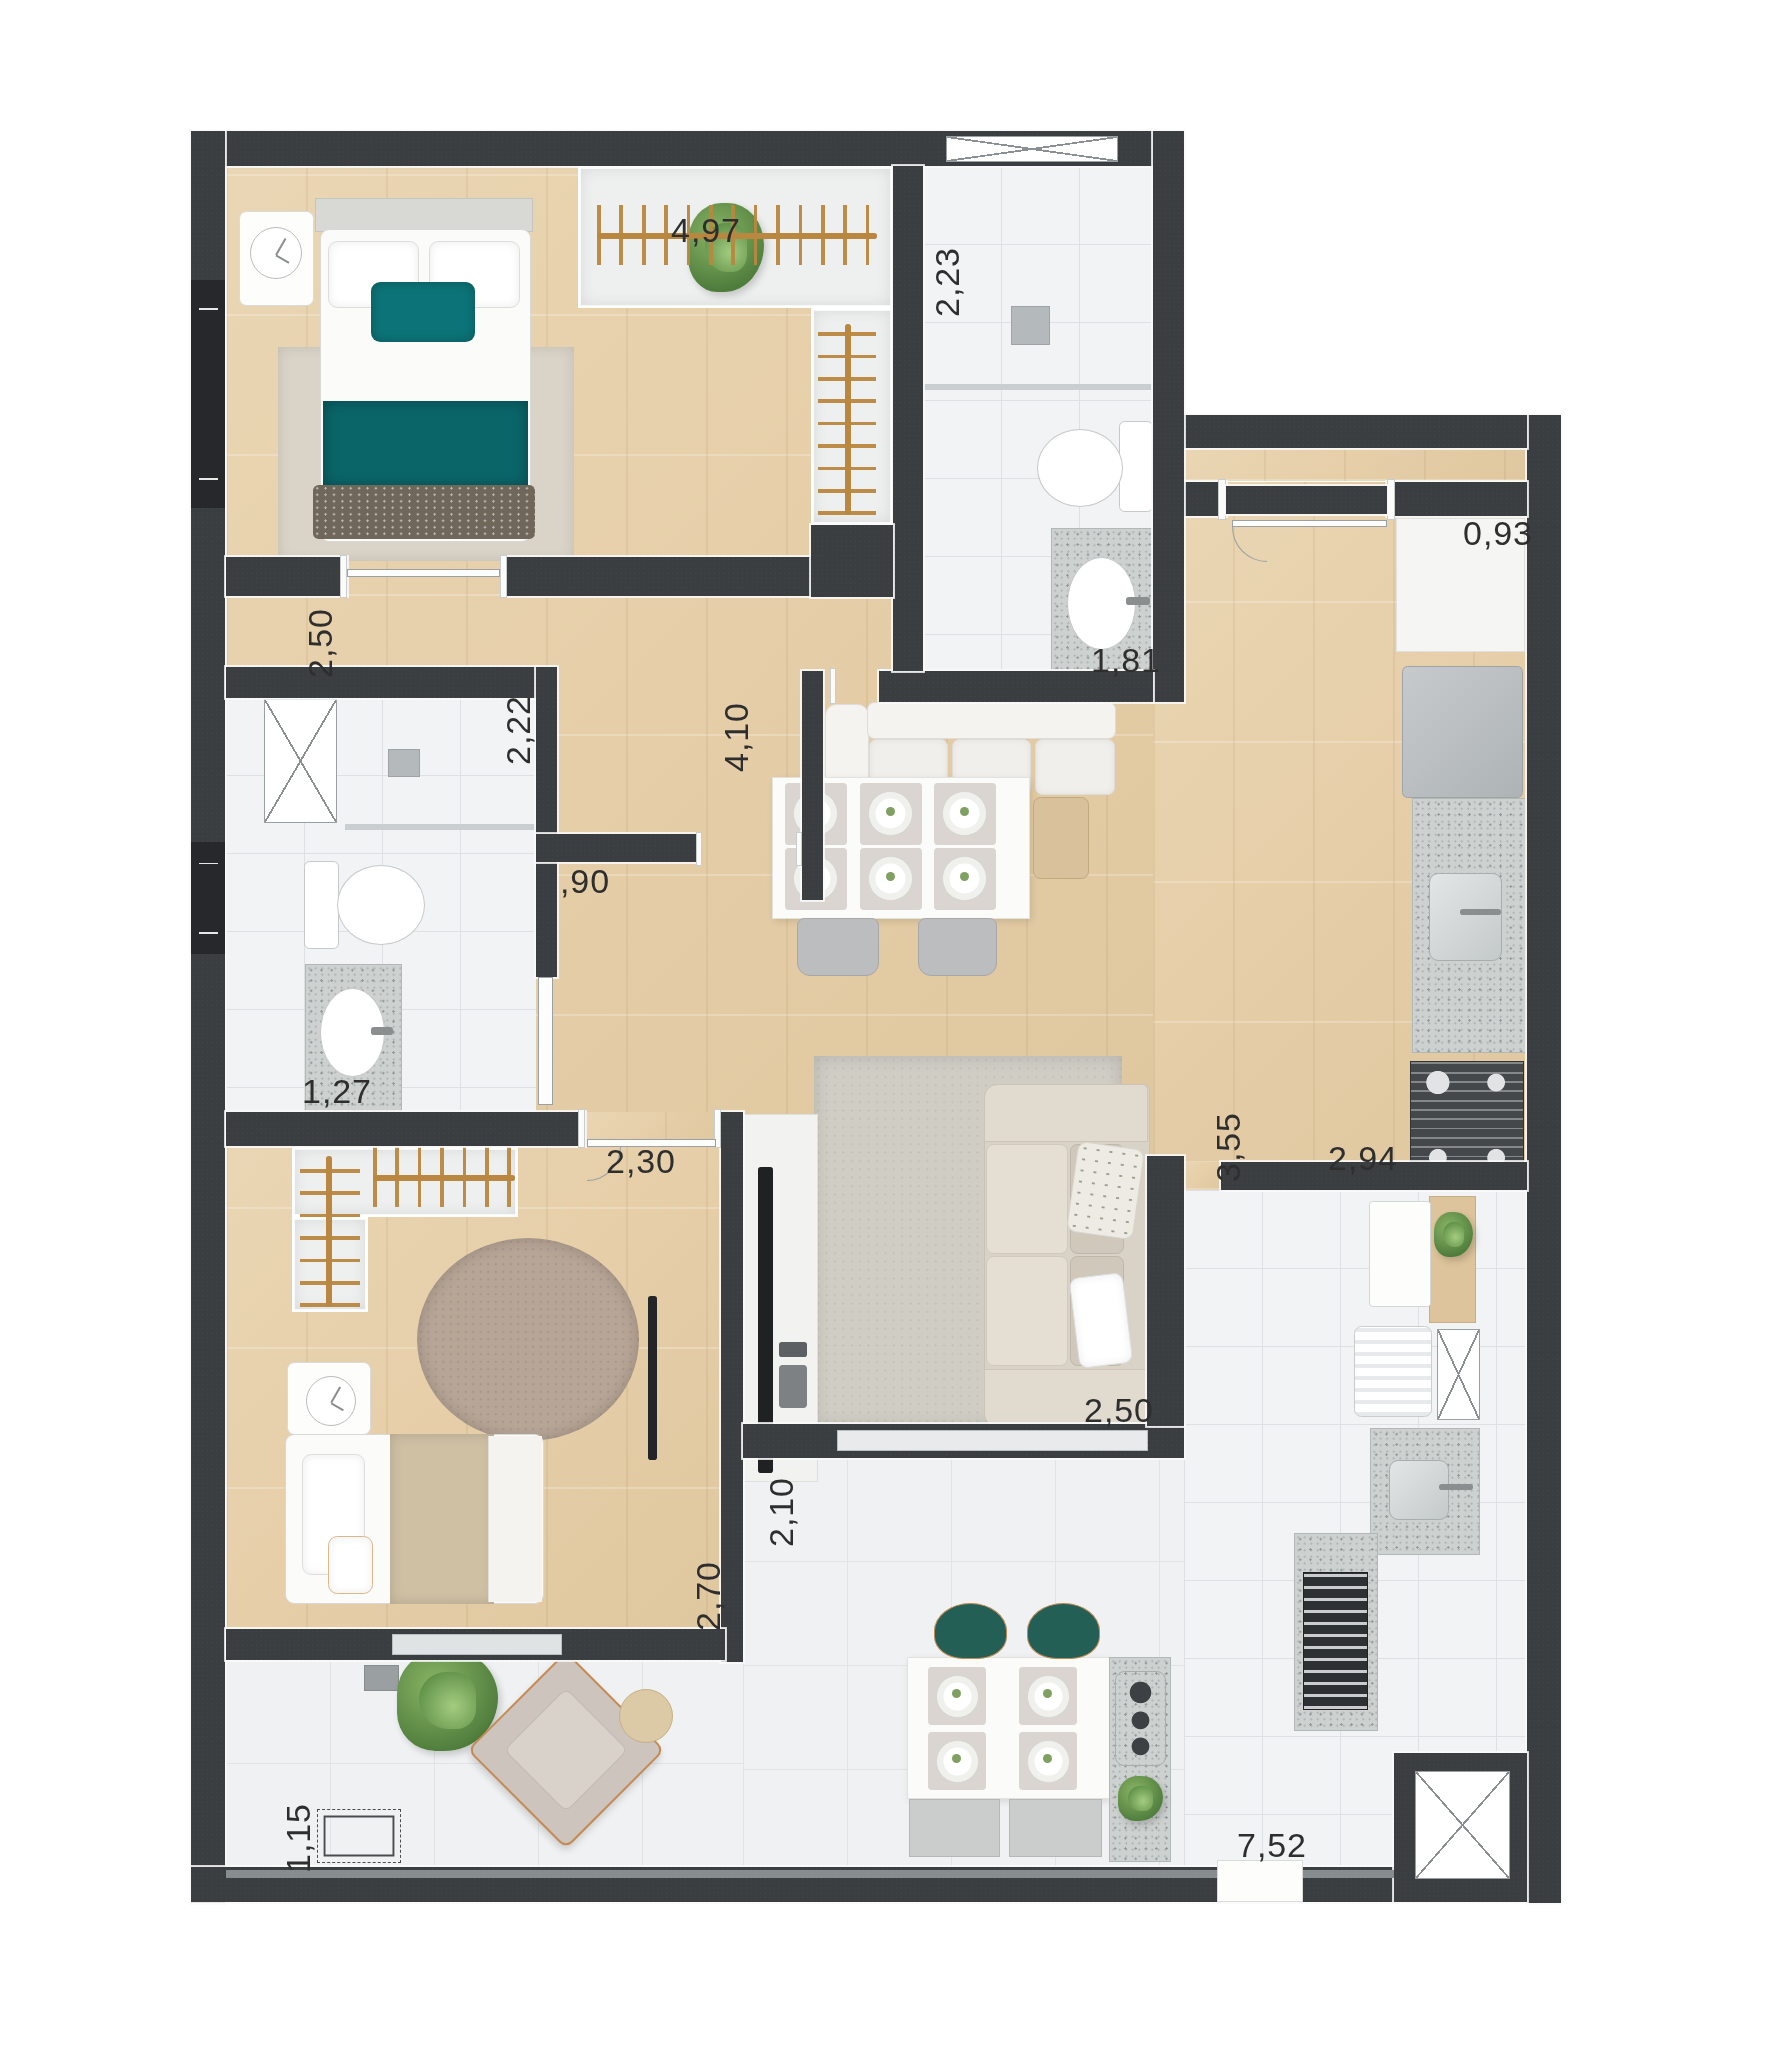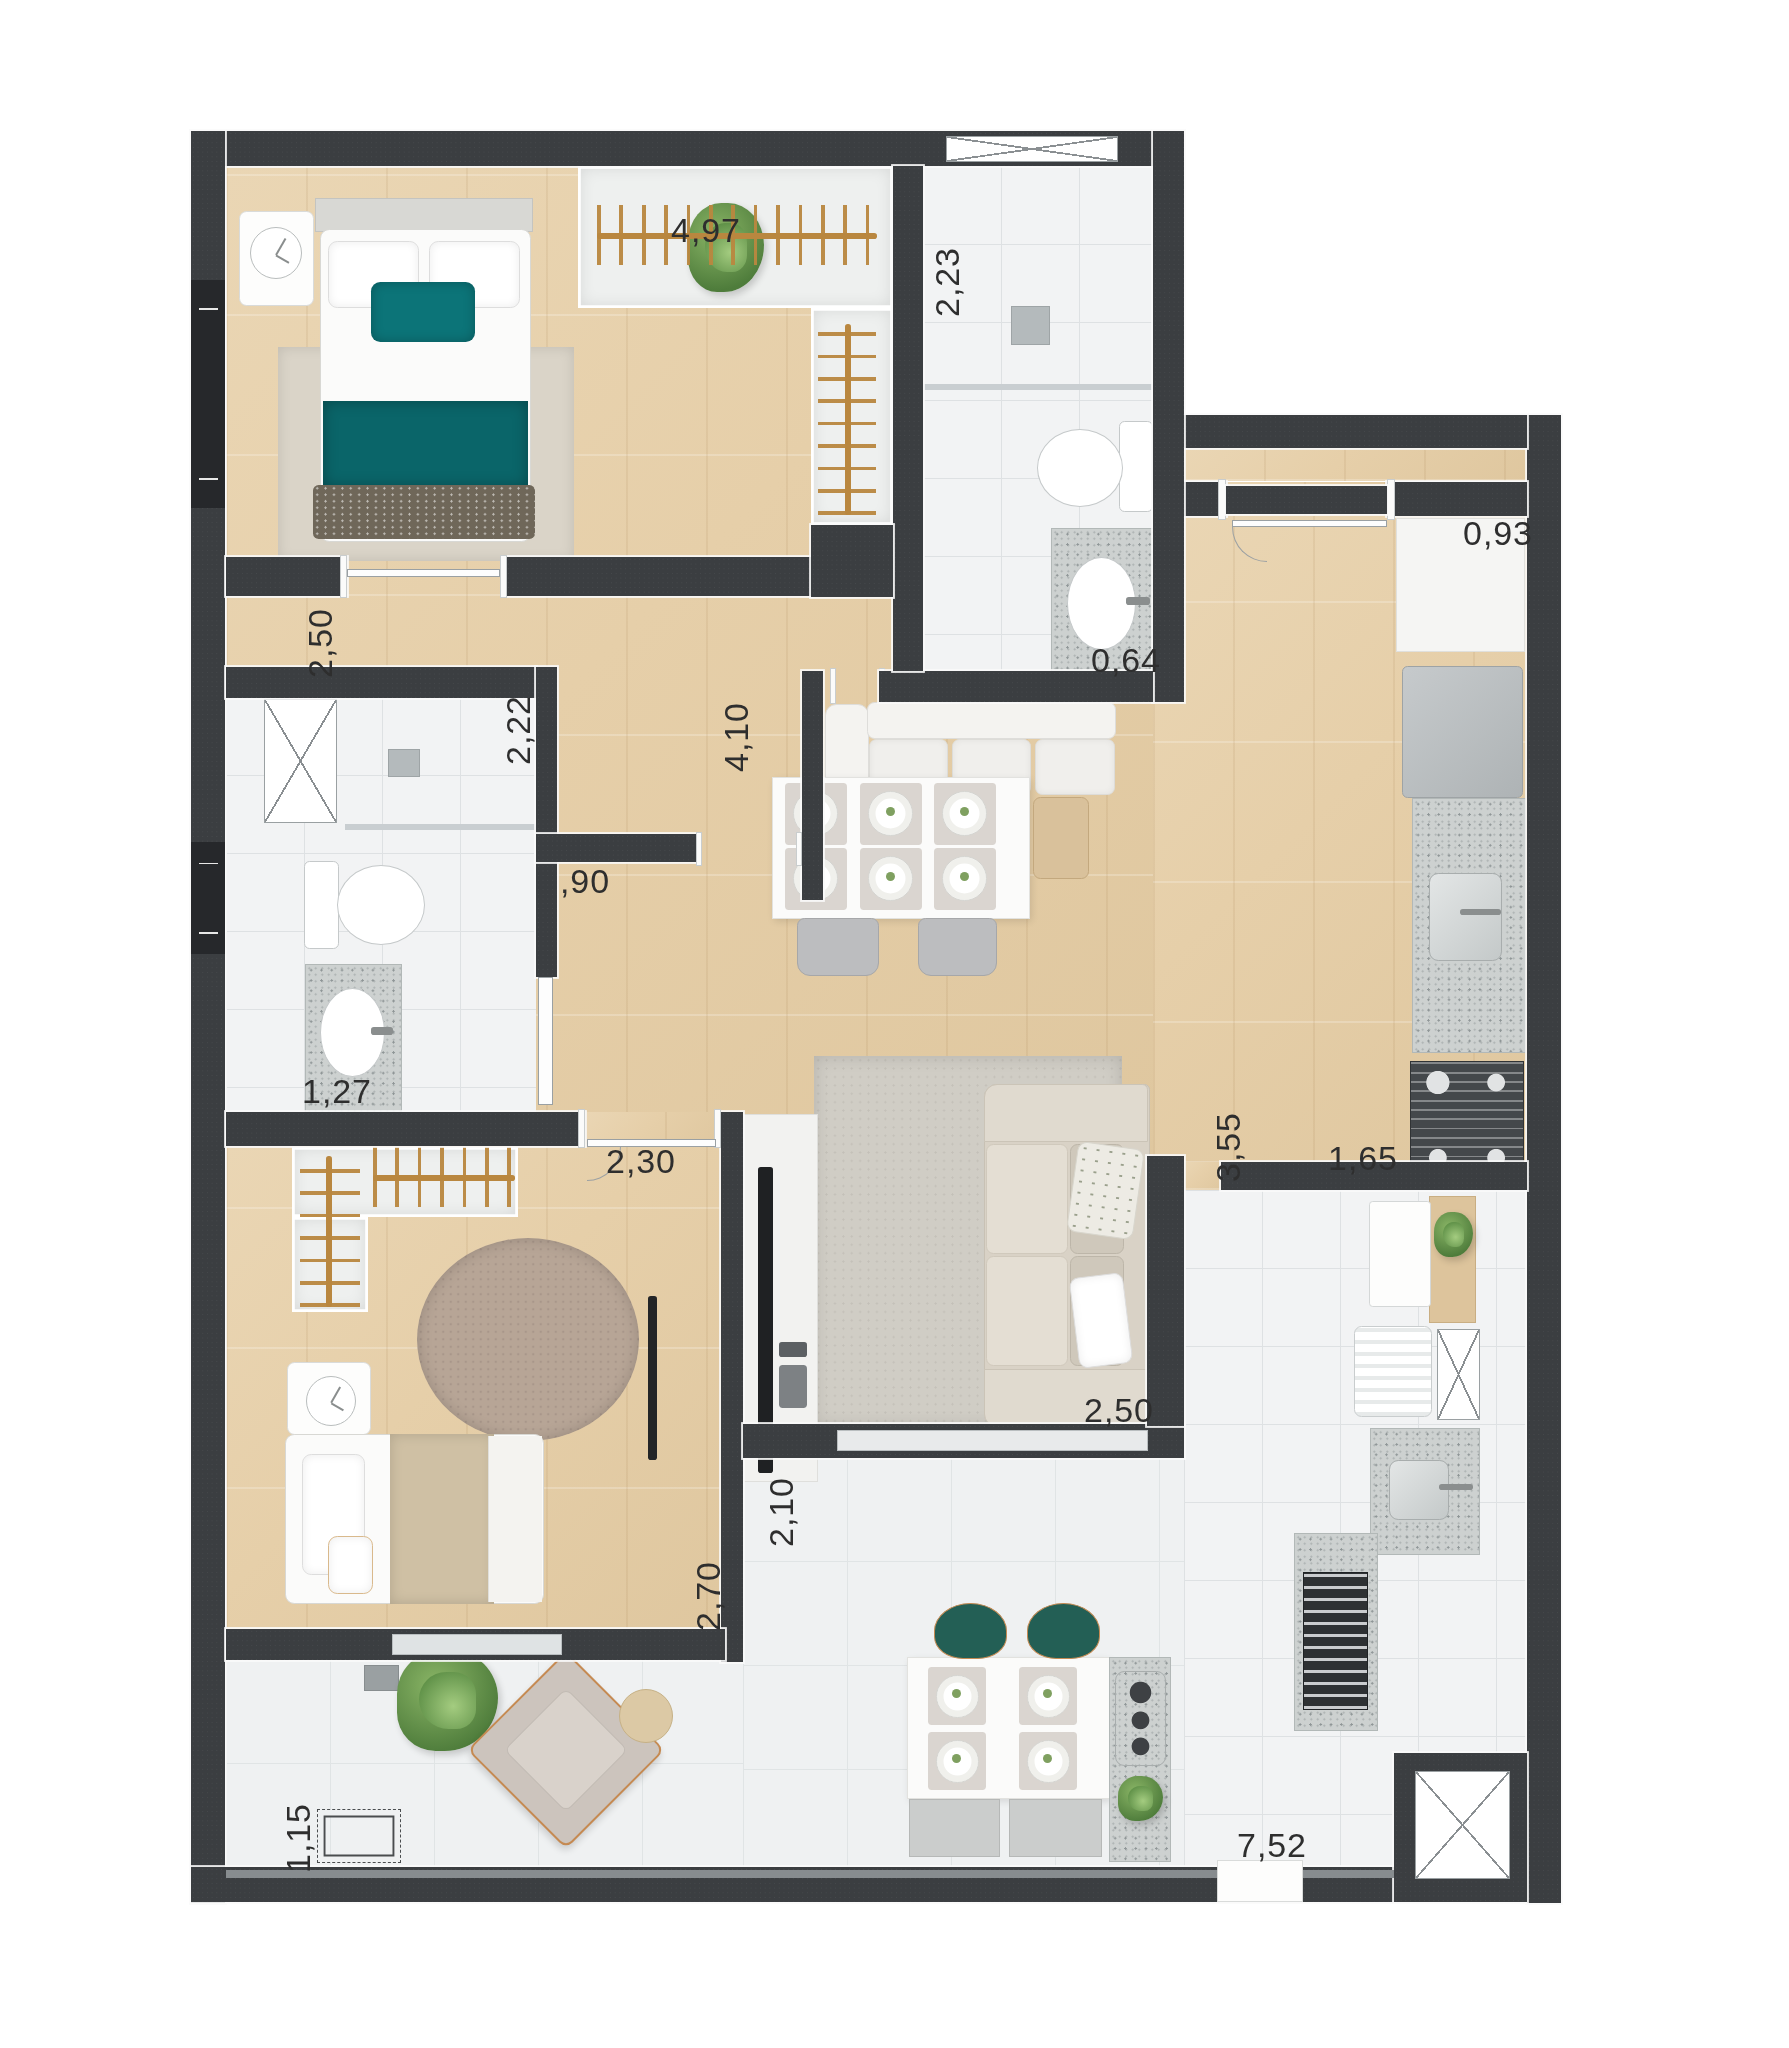--- a/index.html
+++ b/index.html
@@ -289,29 +289,29 @@
   <div class="wall" style="left:1226px;top:486px;width:161px;height:28px"></div>
   <div class="leaf" style="left:1232px;top:520px;width:155px;height:6.5px"></div>
   <div class="arc" style="left:1232px;top:527px;width:35px;height:35px;transform:scaleY(-1)"></div>
   <div class="xbox" style="left:1415px;top:1771px;width:95px;height:108px"></div>
   <div style="left:1217px;top:1860px;width:86px;height:42px;background:#fdfdfc;border:0.9px solid #d9dbda"></div>
   <div style="left:317px;top:1809px;width:84px;height:54px;border:1.9px dashed #4a4d4f;background:transparent;box-shadow:inset 0 0 0 5.6px #eff1f2,inset 0 0 0 7.5px #4a4d4f"></div>
 
   <div class="dim" style="left:706px;top:230px">4,97</div>
   <div class="dim v" style="left:947px;top:282px">2,23</div>
   <div class="dim v" style="left:320px;top:643px">2,50</div>
-  <div class="dim" style="left:1126px;top:660px">0,64</div>
+  <div class="dim" style="left:1126px;top:660px">1,81</div>
   <div class="dim" style="left:1498px;top:533px">0,93</div>
   <div class="dim v" style="left:518px;top:730px">2,22</div>
   <div class="dim" style="left:585px;top:881px">,90</div>
   <div class="dim v" style="left:736px;top:737px">4,10</div>
   <div class="dim" style="left:337px;top:1091px">1,27</div>
   <div class="dim" style="left:641px;top:1161px">2,30</div>
   <div class="dim v" style="left:1228px;top:1147px">3,55</div>
-  <div class="dim" style="left:1363px;top:1158px">1,65</div>
+  <div class="dim" style="left:1363px;top:1158px">2,94</div>
   <div class="dim" style="left:1119px;top:1410px">2,50</div>
   <div class="dim v" style="left:781px;top:1512px">2,10</div>
   <div class="dim v" style="left:708px;top:1596px">2,70</div>
   <div class="dim v" style="left:298px;top:1838px">1,15</div>
   <div class="dim" style="left:1272px;top:1845px">7,52</div>
 
 </div>
 
 
 </body></html>

